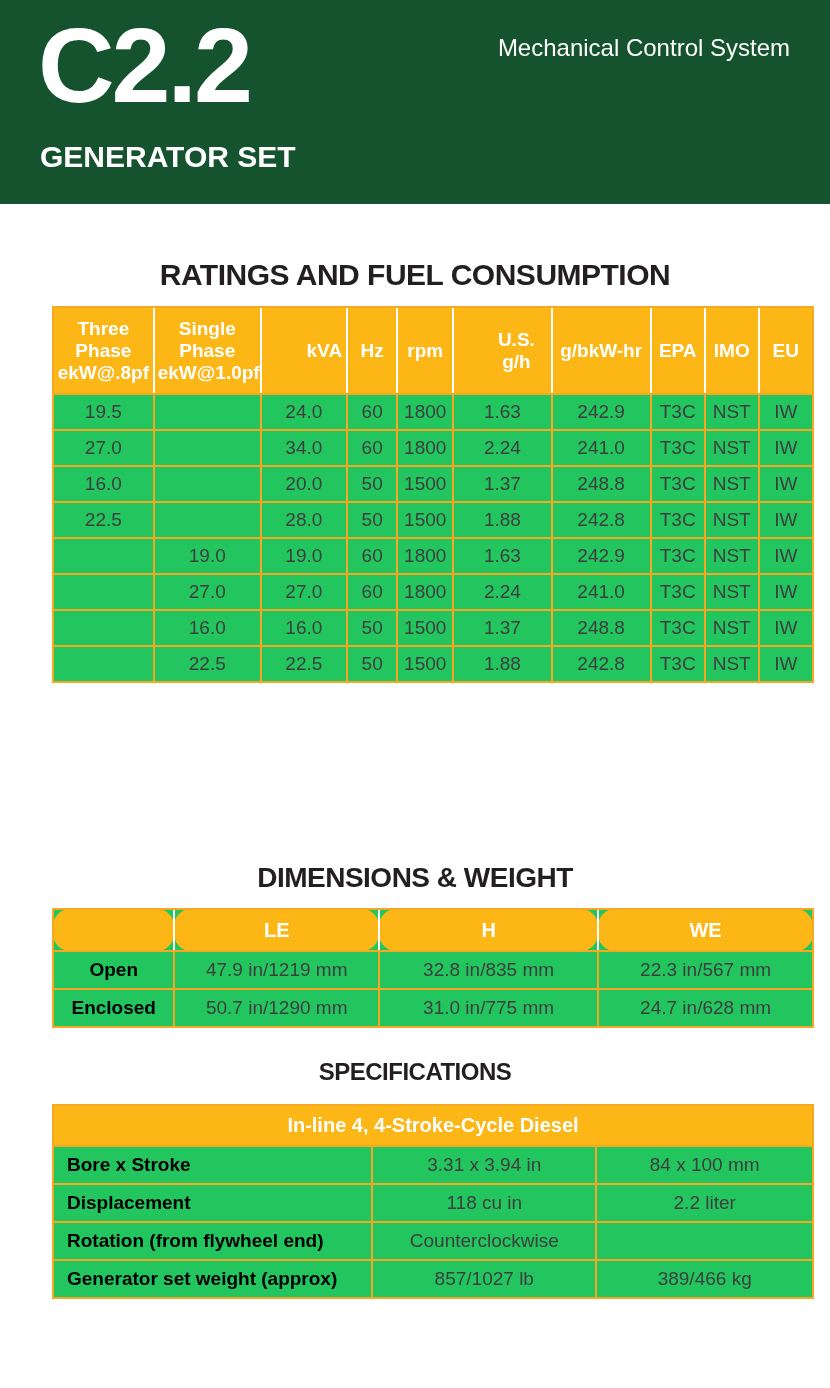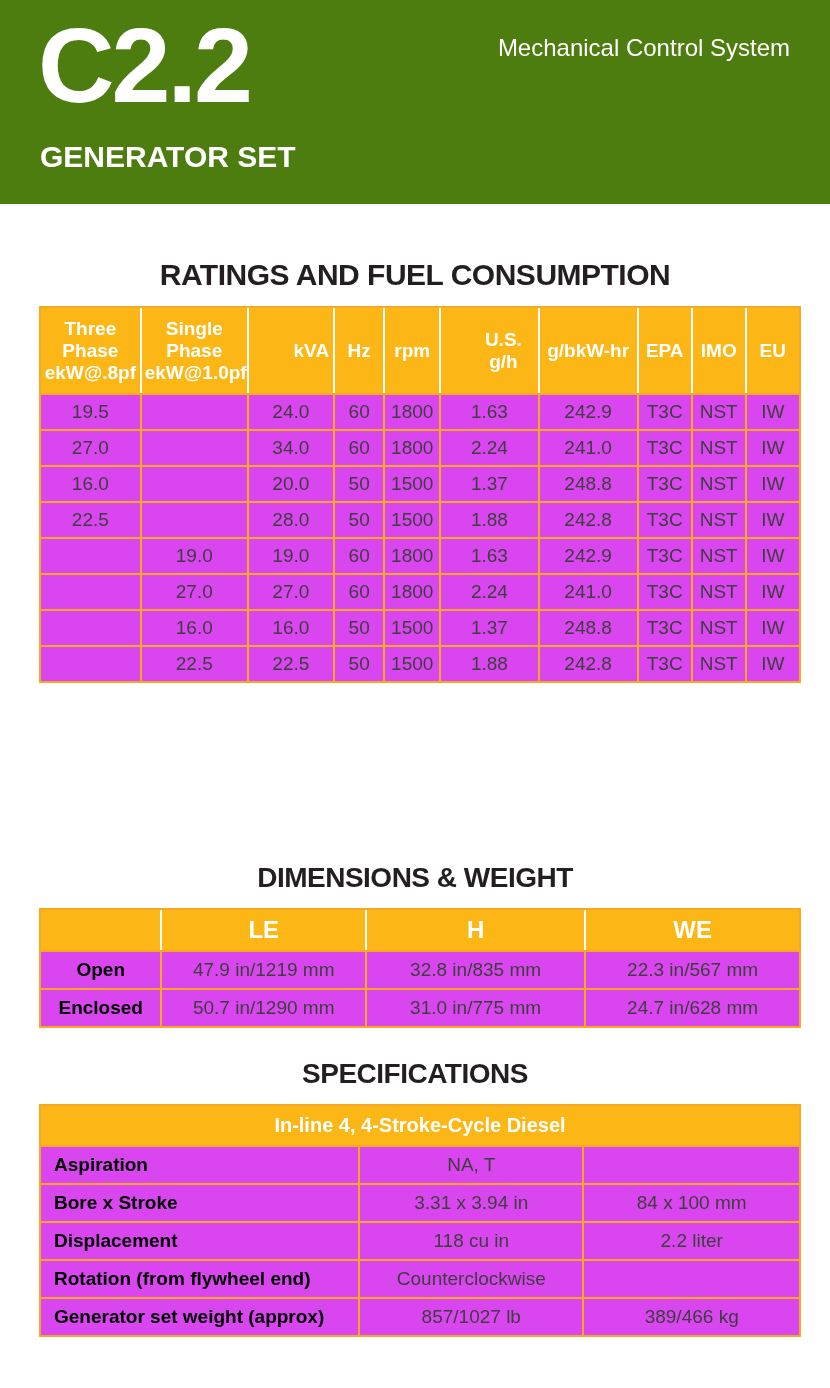--- a/index.html
+++ b/index.html
@@ -2,48 +2,48 @@
 <html><head>
 <meta charset="utf-8">
 <style>
   html,body { margin:0; padding:0; background:#ffffff; }
   .page {
     position:relative; width:830px; height:1388px; overflow:hidden;
     background:#ffffff; font-family:"Liberation Sans", sans-serif;
   }
 
   
-  .banner { position:absolute; left:0; top:0; width:830px; height:204px; background:#4d7c0f; }
+  .banner { position:absolute; left:0; top:0; width:830px; height:204px; background:#14532d; }
   .model {
     position:absolute; left:38px; top:12px; color:#ffffff;
     font-size:106px; font-weight:900; line-height:1; letter-spacing:-3px;
   }
   .banner-sub {
     position:absolute; left:40px; top:140px; color:#ffffff;
     font-size:30px; font-weight:900; letter-spacing:0px;
   }
   .tagline {
     position:absolute; right:40px; top:34px; color:#ffffff;
     font-size:24px; font-weight:400;
   }
 
   
   .sec-title {
     position:absolute; left:0; width:830px; margin:0; text-align:center;
     color:#231F20; font-weight:800; letter-spacing:-0.5px;
   }
   .ratings-title  { top:258px; font-size:30px; }
   .dims-title     { top:862px; font-size:28px; }
-  .specs-title    { top:1058px; font-size:28px; }
+  .specs-title    { top:1058px; font-size:24px; }
 
   
   table.tbl {
-    position:absolute; left:39px; width:762px;
+    position:absolute; left:52px; width:762px;
     border-collapse:collapse; table-layout:fixed;
-    border:2px solid #F7A823; background:#d946ef;
+    border:2px solid #F7A823; background:#22c55e;
   }
   .tbl td {
     border:2px solid #F7A823; text-align:center; vertical-align:middle;
     color:#3E3E3E; font-size:19px; padding:0 3px;
     overflow:hidden; white-space:nowrap;
   }
   .tbl thead th {
     background:#FCB615; color:#ffffff; font-weight:700; text-align:center;
     vertical-align:middle; padding:2px 3px;
     border-top:2px solid #F7A823; border-bottom:2px solid #F7A823;
@@ -56,21 +56,21 @@
   .ratings thead th { height:81px; font-size:19px; line-height:22px; white-space:normal; }
   .ratings td { height:34px; }
   .ratings th:nth-child(1){width:14.8%;} .ratings th:nth-child(2){width:15.8%;}
   .ratings th:nth-child(3){width:7.1%;padding-left:44px;}  .ratings th:nth-child(4){width:6.9%;margin-top:21px;}
   .ratings th:nth-child(5){width:7.7%;}  .ratings th:nth-child(6){width:10.8%;padding-left:31px;}
   .ratings th:nth-child(7){width:14.5%;} .ratings th:nth-child(8){width:7.5%;}
   .ratings th:nth-child(9){width:7.4%;}  .ratings th:nth-child(10){width:7.5%;}
 
   
   .dims { top:908px; }
-  .dims thead th { height:36px; font-size:24px; }
+  .dims thead th { height:36px; font-size:20px;border-radius:17px; }
   .dims td { height:36px; }
   .dims td:first-child { font-weight:700; color:#000000; }
   .dims th:nth-child(1){width:15.6%;} .dims th:nth-child(2){width:27%;}
   .dims th:nth-child(3){width:29%;}   .dims th:nth-child(4){width:28.4%;}
 
   
   .specs { top:1104px; }
   .specs thead th { height:35px; font-size:20px; }
   .specs td { height:36px; }
   .specs td:first-child { font-weight:700; color:#000000; text-align:left; padding-left:13px; }
@@ -236,25 +236,20 @@
         <col class="c2">
         <col class="c3">
       </colgroup>
     <thead>
       <tr>
         <th colspan="3">In-line 4, 4-Stroke-Cycle Diesel</th>
       </tr>
     </thead>
     <tbody>
         <tr>
-          <td>Aspiration</td>
-          <td>NA, T</td>
-          <td></td>
-        </tr>
-        <tr>
           <td>Bore x Stroke</td>
           <td>3.31 x 3.94 in</td>
           <td>84 x 100 mm</td>
         </tr>
         <tr>
           <td>Displacement</td>
           <td>118 cu in</td>
           <td>2.2 liter</td>
         </tr>
         <tr>

